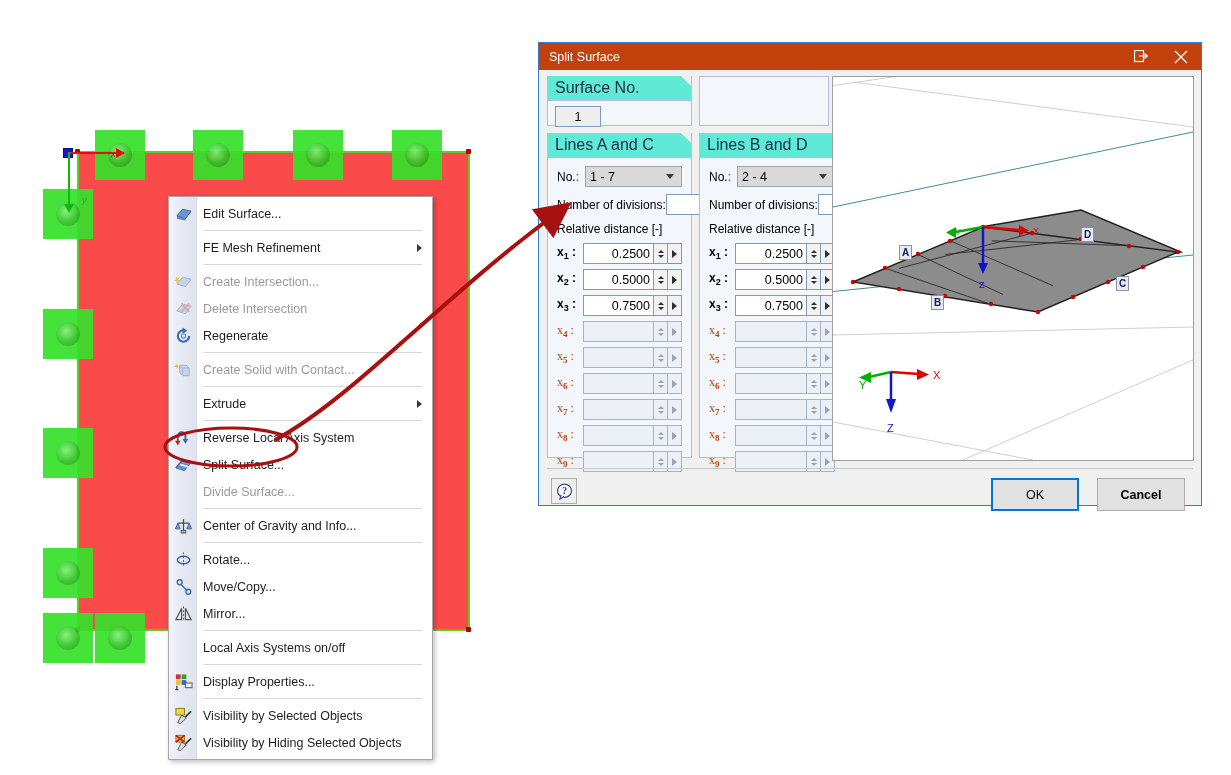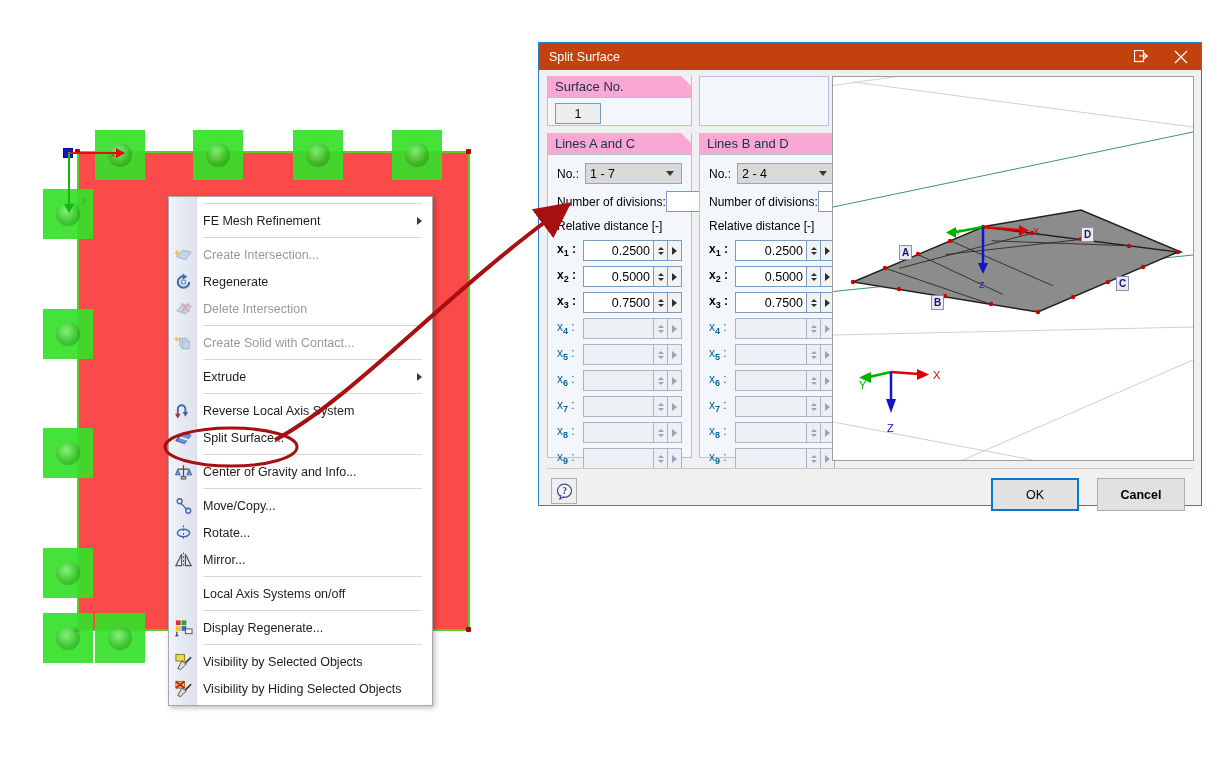--- a/index.html
+++ b/index.html
@@ -96,22 +96,22 @@
   #titlebar .t-title { flex:1; }
   .tbtn { width:40px; height:27px; display:flex; align-items:center; justify-content:center; }
 
   #dlg-body { position:absolute; left:0; top:27px; right:0; bottom:0; background:#f0f0f0; }
 
   .gbox {
     position:absolute; background:#f3f6fb;
     border:1px solid #b6bde0; border-top:none;
   }
   .gbox .gb-head {
-    background:#f9a8d4; border-bottom:1px solid #b6bde0;
-    font-size:13px; color:#20304a; padding:3px 7px 3px 7px;
+    background:#5eead4; border-bottom:1px solid #b6bde0;
+    font-size:16px; color:#20304a; padding:3px 7px 3px 7px;
     position:relative;
   }
   .gbox .gb-head::after {
     content:""; position:absolute; right:0; top:0;
     border-top:10px solid #f0f0f0; border-left:10px solid transparent;
   }
   .gbox .gb-body { padding:8px 9px 9px 9px; }
 
   .tfield {
     background:#ffffff; border:1px solid #7a9bbd;
@@ -147,21 +147,21 @@
   .numfield .spin i {
     display:block; width:0; height:0; border-left:3.5px solid transparent; border-right:3.5px solid transparent;
   }
   .numfield .spin i.up { border-bottom:4px solid #2f2f2f; margin-bottom:2px; }
   .numfield .spin i.dn { border-top:4px solid #2f2f2f; }
 
   
   .xrow { display:flex; align-items:center; height:23px; margin-bottom:3px; }
   .xrow .xlab { width:26px; font-size:12px; font-weight:bold; color:#000; }
   .xrow .xlab sub { font-size:9px; font-weight:bold; }
-  .xrow.dis .xlab { color:#0369a1; font-weight:normal; }
+  .xrow.dis .xlab { color:#c2410c; font-weight:normal;font-family:Liberation Serif, serif; }
   .xfield { display:flex; align-items:stretch; height:21px; flex:1; }
   .xfield .xbox {
     flex:1; background:#ffffff; border:1px solid #7a9bbd; border-right:none;
     display:flex; align-items:center; justify-content:flex-end;
     font-size:12.5px; padding-right:3px;
   }
   .xrow.dis .xbox { background:#eceff4; border-color:#a9b3c6; }
   .xfield .xspin {
     width:14px; background:#f2f2f2; border:1px solid #7a9bbd; border-right:none;
     display:flex; flex-direction:column; justify-content:center; align-items:center;
@@ -239,48 +239,55 @@
   <div class="axis-origin"></div>
   <div class="axis-x" style="width:56px;"></div>
   <div class="axis-y" style="height:52px;"></div>
   <span class="axis-lbl" style="left:111px; top:149px; color:#e01010;">x</span>
   <span class="axis-lbl" style="left:82px; top:195px; color:#12b812;">y</span>
 </div>
 
 <div id="ctx-menu">
   <div class="gutter"></div>
   <div id="ctx-items">
+      <div class="mi">
+        <span class="micon"><svg viewBox="0 0 20 20" width="19" height="19">
+            <path d="M3,12 L9,5 L18,7 L12,15 Z" fill="#6f93cc" stroke="#3f68b0" stroke-width="1"></path>
+            <path d="M3,12 L3,15 L12,17 L12,15" fill="#3f68b0" opacity=".75"></path>
+          </svg></span>
+        <span class="mtext">Edit Surface...</span>
+      </div>
       <div class="msep"></div>
       <div class="mi">
         <span class="mtext">FE Mesh Refinement</span>
         <span class="submark"></span>
       </div>
       <div class="msep"></div>
       <div class="mi disabled">
         <span class="micon"><svg viewBox="0 0 20 20" width="19" height="19">
             <path d="M3,12 L9,5 L18,7 L12,15 Z" fill="#c6d4e8" stroke="#9fb4d4" stroke-width="1"></path>
             <path d="M2,4 l1.6,2.6 L6,4.8 L4.6,7.6 L7,9 L4,9 L3,12 L2.4,9 L0,8.6 L2,7.4 Z" fill="#e8c23a"></path>
           </svg></span>
         <span class="mtext">Create Intersection...</span>
+      </div>
+      <div class="mi disabled">
+        <span class="micon"><svg viewBox="0 0 20 20" width="19" height="19">
+            <path d="M3,12 L9,5 L18,7 L12,15 Z" fill="#c6d4e8" stroke="#9fb4d4" stroke-width="1"></path>
+            <path d="M8,4 L16,13 M16,4 L8,13" stroke="#e0a9a9" stroke-width="2" fill="none"></path>
+          </svg></span>
+        <span class="mtext">Delete Intersection</span>
       </div>
       <div class="mi">
         <span class="micon"><svg viewBox="0 0 20 20" width="19" height="19">
             <path d="M16,10 A6,6 0 1 1 10,4" fill="none" stroke="#3f68b0" stroke-width="2.2"></path>
             <polygon points="9,1 14,4.5 9,7.5" fill="#3f68b0"></polygon>
             <circle cx="10" cy="10" r="2.2" fill="none" stroke="#6f93cc" stroke-width="1.4"></circle>
           </svg></span>
         <span class="mtext">Regenerate</span>
       </div>
-      <div class="mi disabled">
-        <span class="micon"><svg viewBox="0 0 20 20" width="19" height="19">
-            <path d="M3,12 L9,5 L18,7 L12,15 Z" fill="#c6d4e8" stroke="#9fb4d4" stroke-width="1"></path>
-            <path d="M8,4 L16,13 M16,4 L8,13" stroke="#e0a9a9" stroke-width="2" fill="none"></path>
-          </svg></span>
-        <span class="mtext">Delete Intersection</span>
-      </div>
       <div class="msep"></div>
       <div class="mi disabled">
         <span class="micon"><svg viewBox="0 0 20 20" width="19" height="19">
             <path d="M6,5 L13,5 L16,8 L16,16 L9,16 L6,13 Z" fill="#c6d4e8" stroke="#9fb4d4" stroke-width="1"></path>
             <path d="M6,5 L9,8 L16,8 M9,8 L9,16" fill="none" stroke="#9fb4d4" stroke-width="1"></path>
             <path d="M2,3 l1.2,2 L5,3.6 L4,5.8 L6,7 L3.6,7 L3,9 L2.4,7 L0,6.6 L1.6,5.6 Z" fill="#e8c23a"></path>
           </svg></span>
         <span class="mtext">Create Solid with Contact...</span>
       </div>
       <div class="msep"></div>
@@ -297,46 +304,49 @@
           </svg></span>
         <span class="mtext">Reverse Local Axis System</span>
       </div>
       <div class="mi">
         <span class="micon"><svg viewBox="0 0 20 20" width="19" height="19">
             <path d="M2,13 L9,5 L18,7 L11,16 Z" fill="#6f93cc" stroke="#3f68b0" stroke-width="1"></path>
             <path d="M5,9 L15,12" stroke="#ffffff" stroke-width="1.6"></path>
             <path d="M2,13 L9,5" stroke="#3f68b0" stroke-width="1.6"></path>
           </svg></span>
         <span class="mtext">Split Surface...</span>
+      </div>
+      <div class="mi disabled">
+        <span class="mtext">Divide Surface...</span>
       </div>
       <div class="msep"></div>
       <div class="mi">
         <span class="micon"><svg viewBox="0 0 20 20" width="19" height="19">
             <path d="M10,3 L10,15 M4,7 L16,7" stroke="#4a4a4a" stroke-width="1.3"></path>
             <path d="M4,7 L1.5,13 L6.5,13 Z" fill="#6f93cc" stroke="#3f68b0" stroke-width="1"></path>
             <path d="M16,7 L13.5,13 L18.5,13 Z" fill="#6f93cc" stroke="#3f68b0" stroke-width="1"></path>
             <rect x="7.5" y="14.5" width="5" height="3" fill="#9aa6b8" stroke="#4a4a4a" stroke-width=".8"></rect>
           </svg></span>
         <span class="mtext">Center of Gravity and Info...</span>
       </div>
       <div class="msep"></div>
       <div class="mi">
         <span class="micon"><svg viewBox="0 0 20 20" width="19" height="19">
+            <ellipse cx="10" cy="10" rx="6.5" ry="4" fill="none" stroke="#3f68b0" stroke-width="1.5"></ellipse>
+            <path d="M10,2 L10,18" stroke="#cc2020" stroke-width="1" stroke-dasharray="2 2"></path>
+          </svg></span>
+        <span class="mtext">Rotate...</span>
+      </div>
+      <div class="mi">
+        <span class="micon"><svg viewBox="0 0 20 20" width="19" height="19">
             <circle cx="6" cy="5" r="2.6" fill="none" stroke="#3f68b0" stroke-width="1.4"></circle>
             <path d="M7,7 L14,14" stroke="#3f68b0" stroke-width="1.4" fill="none"></path>
             <circle cx="15" cy="15" r="2.6" fill="none" stroke="#3f68b0" stroke-width="1.4"></circle>
           </svg></span>
         <span class="mtext">Move/Copy...</span>
-      </div>
-      <div class="mi">
-        <span class="micon"><svg viewBox="0 0 20 20" width="19" height="19">
-            <ellipse cx="10" cy="10" rx="6.5" ry="4" fill="none" stroke="#3f68b0" stroke-width="1.5"></ellipse>
-            <path d="M10,2 L10,18" stroke="#cc2020" stroke-width="1" stroke-dasharray="2 2"></path>
-          </svg></span>
-        <span class="mtext">Rotate...</span>
       </div>
       <div class="mi">
         <span class="micon"><svg viewBox="0 0 20 20" width="19" height="19">
             <path d="M8,4 L2,16 L8,16 Z" fill="none" stroke="#555" stroke-width="1.3"></path>
             <path d="M12,4 L18,16 L12,16 Z" fill="none" stroke="#555" stroke-width="1.3"></path>
             <path d="M10,2 L10,18" stroke="#cc2020" stroke-width="1" stroke-dasharray="2 2"></path>
           </svg></span>
         <span class="mtext">Mirror...</span>
       </div>
       <div class="msep"></div>
@@ -346,21 +356,21 @@
       <div class="msep"></div>
       <div class="mi">
         <span class="micon"><svg viewBox="0 0 20 20" width="19" height="19">
             <rect x="2" y="2" width="5" height="5" fill="#d83030"></rect>
             <rect x="8" y="2" width="5" height="5" fill="#2fa22f"></rect>
             <rect x="2" y="8" width="5" height="5" fill="#e8c23a"></rect>
             <rect x="8" y="8" width="5" height="5" fill="#3f68b0"></rect>
             <rect x="12" y="11" width="7" height="5" fill="#f2f2f2" stroke="#555" stroke-width="1"></rect>
             <path d="M3,14 L3,18 M1.5,18 L4.5,18" stroke="#333" stroke-width="1.2"></path>
           </svg></span>
-        <span class="mtext">Display Regenerate...</span>
+        <span class="mtext">Display Properties...</span>
       </div>
       <div class="msep"></div>
       <div class="mi">
         <span class="micon"><svg viewBox="0 0 20 20" width="19" height="19">
             <rect x="2" y="2" width="9" height="7" fill="#f0d84a" stroke="#8a7a10" stroke-width="1"></rect>
             <path d="M4,17 L8,9 L13,12 L7,18 Z" fill="#dcdcdc" stroke="#555" stroke-width="1"></path>
             <path d="M12,11 L18,5" stroke="#333" stroke-width="1.8"></path>
           </svg></span>
         <span class="mtext">Visibility by Selected Objects</span>
       </div>

